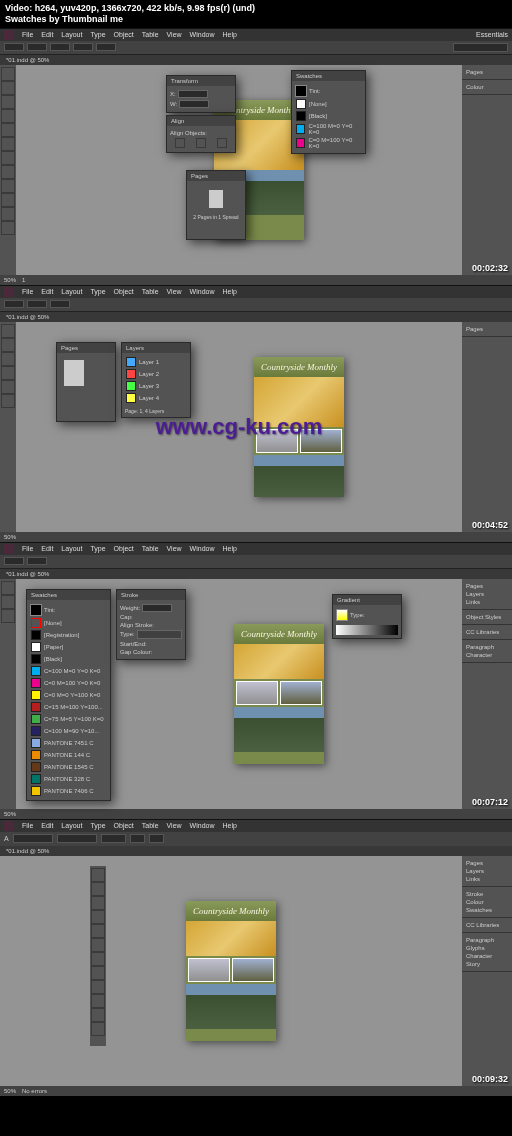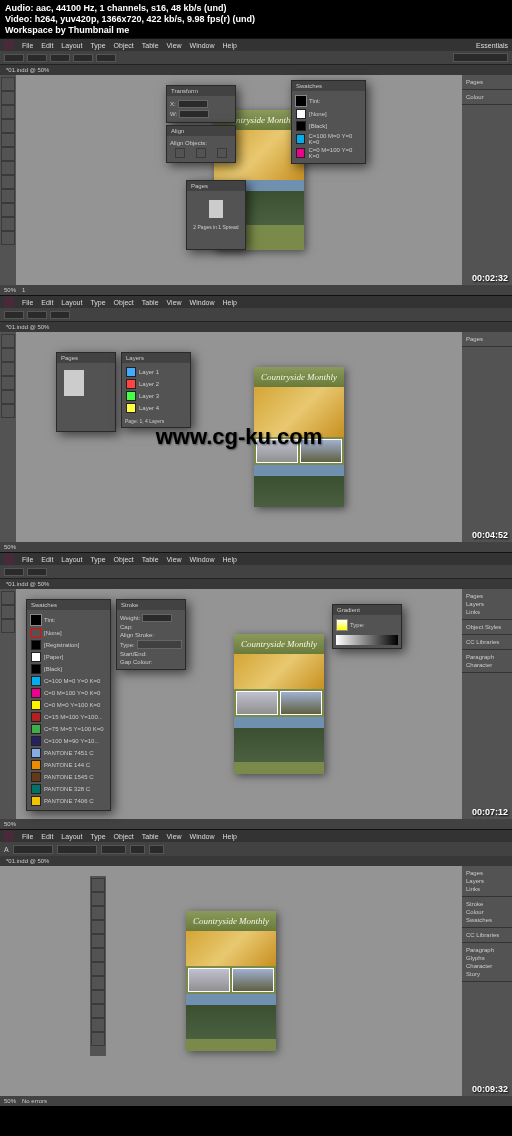--- a/index.html
+++ b/index.html
@@ -45,32 +45,31 @@
   .mini-input { background: #2a2a2a; border: 1px solid #666; height: 8px; width: 30px; }
   .mini-dropdown { background: #404040; border: 1px solid #666; height: 9px; width: 50px; }
   .color-square { width: 12px; height: 12px; border: 1px solid #888; }
   .swatch-row { display: flex; align-items: center; gap: 3px; padding: 1px; }
   .swatch { width: 10px; height: 10px; border: 1px solid #222; }
   
   .statusbar { background: #424242; height: 10px; display: flex; align-items: center; padding: 0 4px; font-size: 6px; gap: 6px; }
   
   .timestamp { position: absolute; right: 4px; bottom: 12px; color: #fff; font-size: 9px; font-weight: bold; text-shadow: 1px 1px 2px #000; }
   
-  .watermark { position: absolute; top: 50%; left: 50%; transform: translate(-50%, -50%); color: #000000; font-size: 22px; font-weight: bold; font-family: Arial; pointer-events: none; z-index: 100; text-shadow: 1px 1px 2px rgba(0,0,0,0.5); }
+  .watermark { position: absolute; top: 50%; left: 50%; transform: translate(-50%, -50%); color: #4c1d95; font-size: 22px; font-weight: bold; font-family: Arial; pointer-events: none; z-index: 100; text-shadow: 1px 1px 2px rgba(0,0,0,0.5); }
   
   .char-toolbar { background: #424242; height: 14px; display: flex; align-items: center; padding: 0 4px; gap: 4px; }
   .char-item { background: #2a2a2a; height: 9px; width: 40px; border: 1px solid #555; font-size: 5px; color: #ccc; padding: 0 2px; }
 </style>
 </head>
 <body>
 
 <div class="meta-info">
-  <div>Audio: aac, 44100 Hz, 1 channels, s16, 48 kb/s (und)</div>
   <div>Video: h264, yuv420p, 1366x720, 422 kb/s, 9.98 fps(r) (und)</div>
-  <div>Workspace by Thumbnail me</div>
+  <div>Swatches by Thumbnail me</div>
 </div>
 
 <div class="screenshot">
   <div class="menubar">
     <div class="app-icon"></div>
     <span>File</span>
     <span>Edit</span>
     <span>Layout</span>
     <span>Type</span>
     <span>Object</span>

